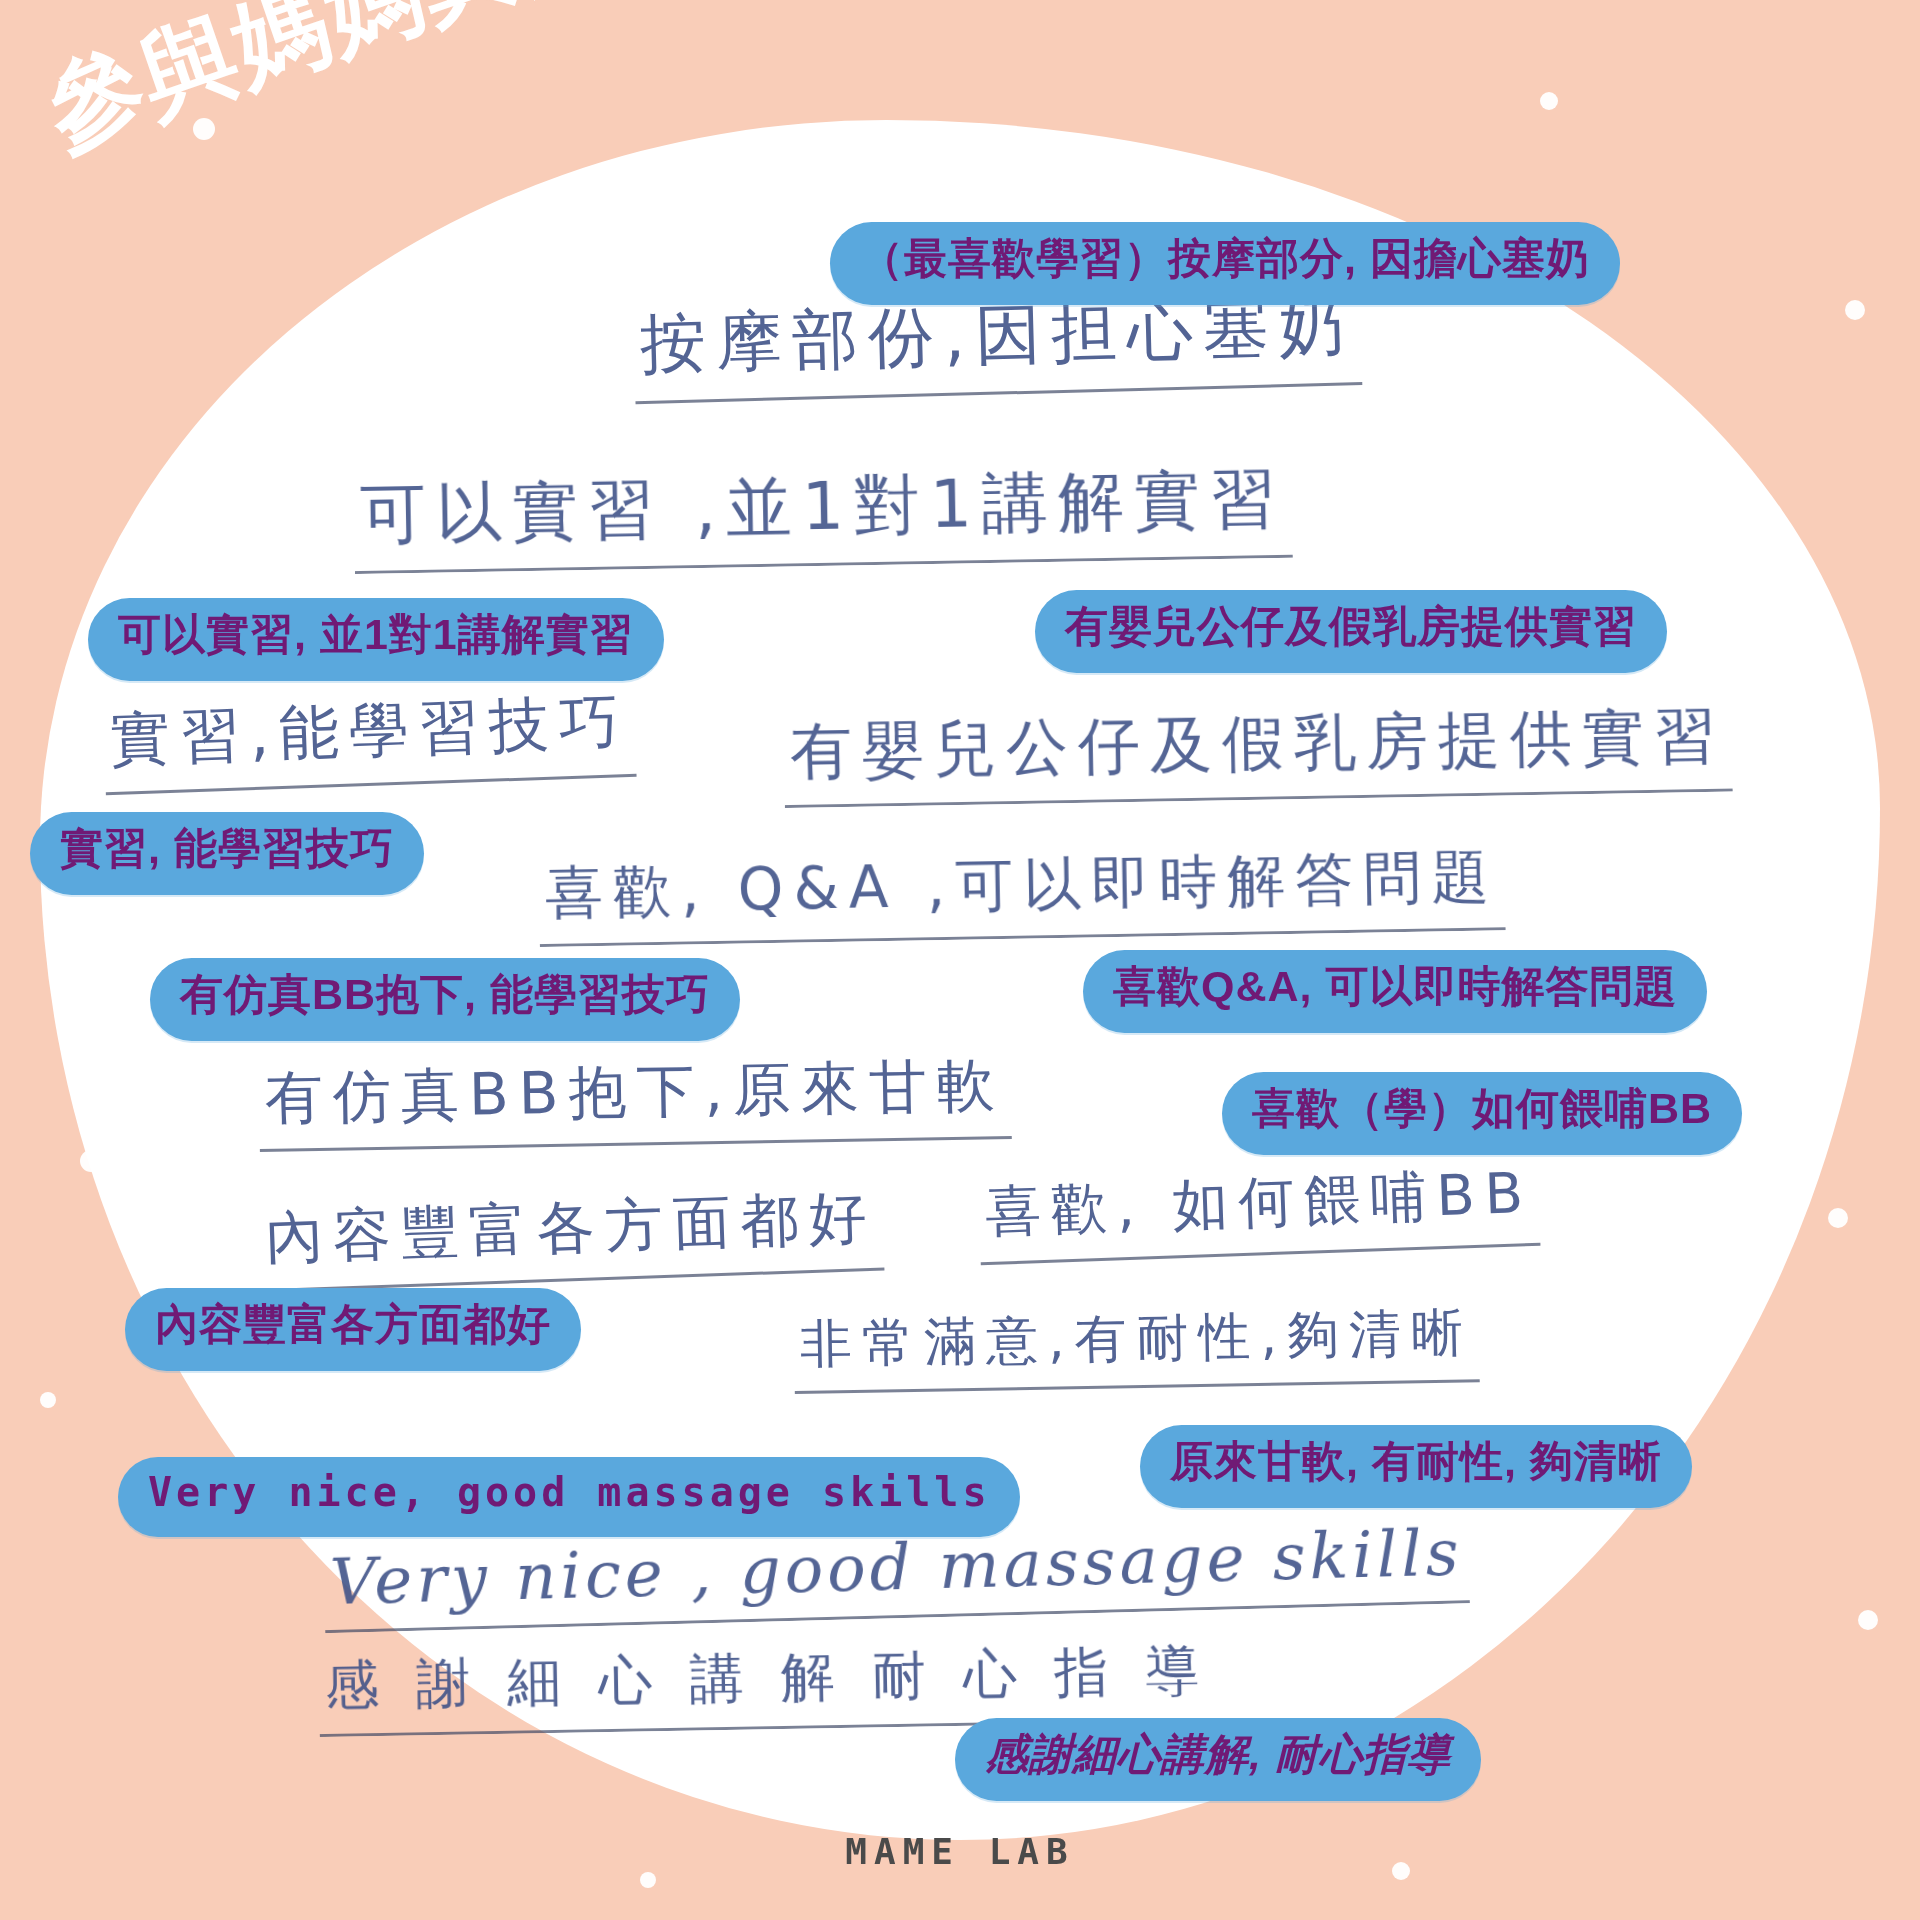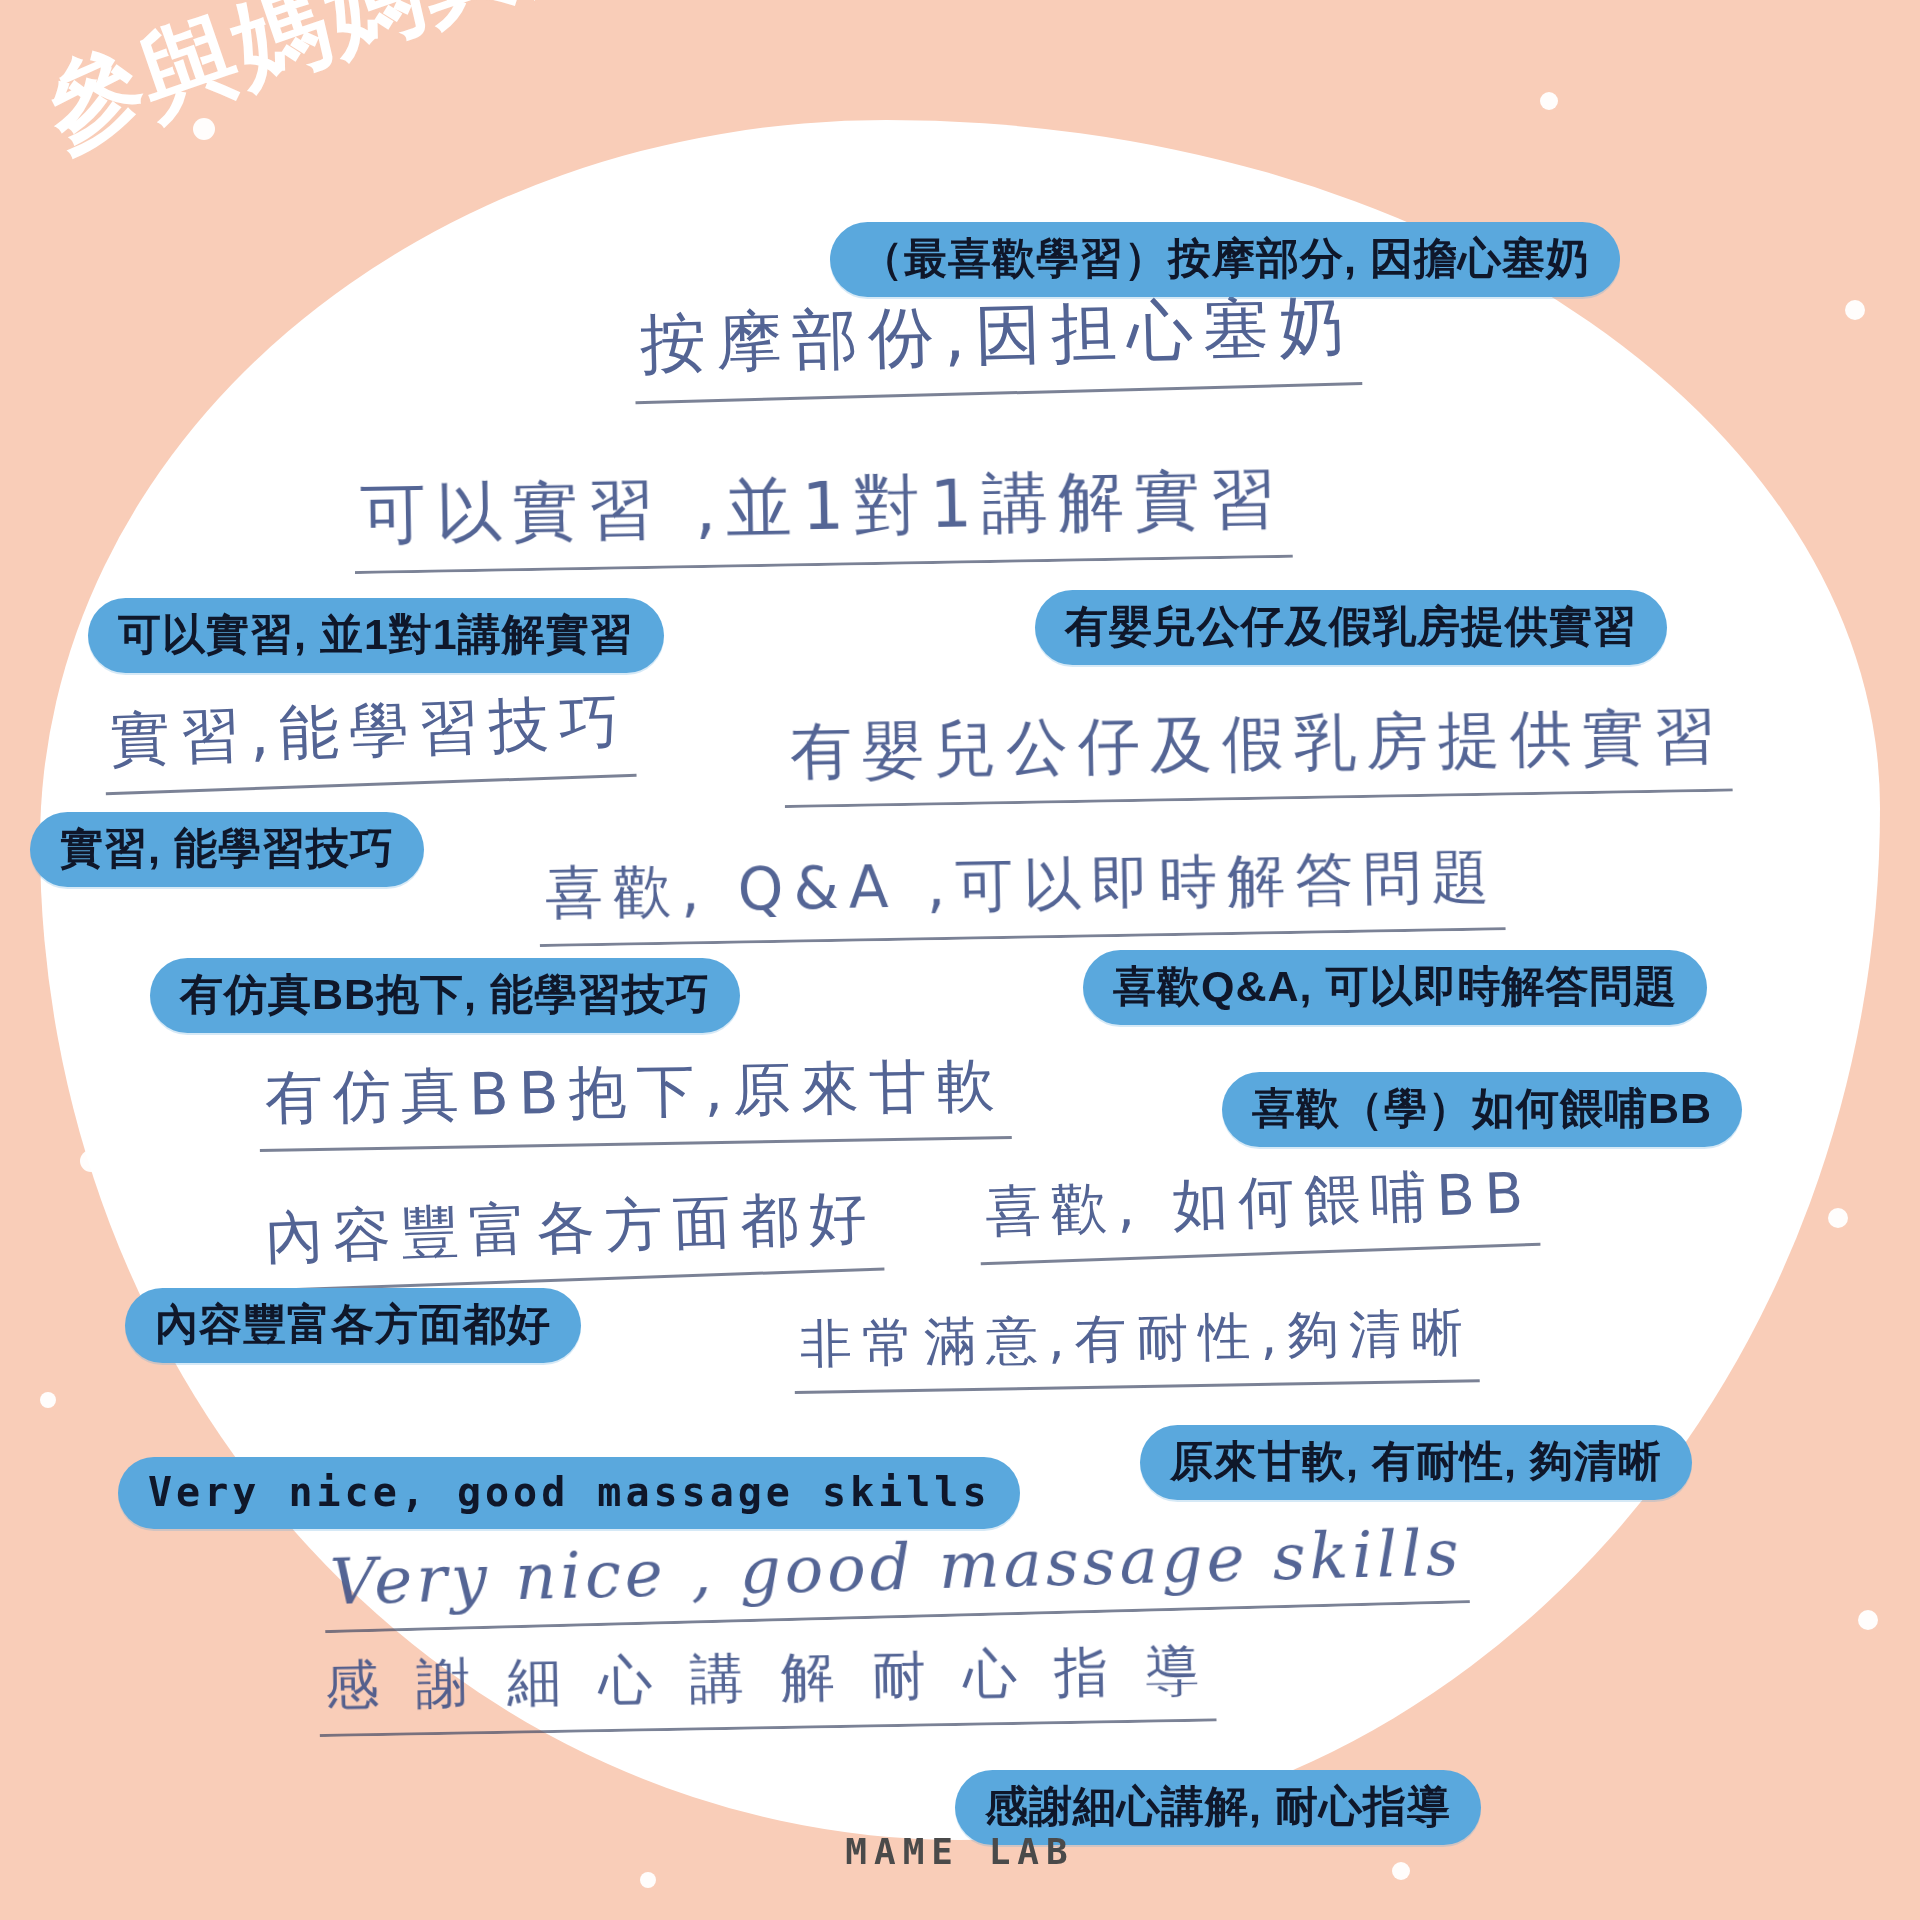--- a/index.html
+++ b/index.html
@@ -84,23 +84,23 @@
   .hand.en {
     font-family: "DejaVu Serif", serif;
     font-style: italic;
     letter-spacing: 4px;
   }
 
   
   .pill {
     position: absolute;
     background: #5aa8dd;
-    color: #0f172a;
+    color: #701a75;
     border-radius: 44px;
-    padding: 14px 30px 16px;
+    padding: 14px 30px 24px;
     font-size: 43px;
     font-weight: bold;
     letter-spacing: 1px;
     white-space: nowrap;
     line-height: 1.05;
     box-shadow: 0 2px 0 rgba(90,168,221,.25);
   }
   .pill.en {
     font-family: "DejaVu Sans Mono", monospace;
     letter-spacing: 4px;
@@ -158,16 +158,16 @@
     <div class="pill" style="left: 830px; top: 222px; background: rgb(90, 168, 221);">（最喜歡學習）按摩部分, 因擔心塞奶</div>
     <div class="pill" style="left: 88px; top: 598px; background: rgb(90, 168, 221);">可以實習, 並1對1講解實習</div>
     <div class="pill" style="left: 1035px; top: 590px; background: rgb(90, 168, 221);">有嬰兒公仔及假乳房提供實習</div>
     <div class="pill" style="left: 30px; top: 812px; background: rgb(90, 168, 221);">實習, 能學習技巧</div>
     <div class="pill" style="left: 150px; top: 958px; background: rgb(90, 168, 221);">有仿真BB抱下, 能學習技巧</div>
     <div class="pill" style="left: 1083px; top: 950px; background: rgb(90, 168, 221);">喜歡Q&amp;A, 可以即時解答問題</div>
     <div class="pill" style="left: 1222px; top: 1072px; background: rgb(90, 168, 221);">喜歡（學）如何餵哺BB</div>
     <div class="pill" style="left: 125px; top: 1288px; background: rgb(90, 168, 221);">內容豐富各方面都好</div>
     <div class="pill" style="left: 1140px; top: 1425px; background: rgb(90, 168, 221);">原來甘軟, 有耐性, 夠清晰</div>
     <div class="pill en" style="left: 118px; top: 1432px; background: rgb(90, 168, 221);">Very nice, good massage skills</div>
-    <div class="pill" style="left: 955px; top: 1770px; background: rgb(90, 168, 221);">感謝細心講解, 耐心指導</div>
+    <div class="pill" style="left: 955px; top: 1718px; background: rgb(90, 168, 221); font-style: italic;">感謝細心講解, 耐心指導</div>
   </div>
 
 <div class="footer">MAME LAB</div>
 
 </body></html>

